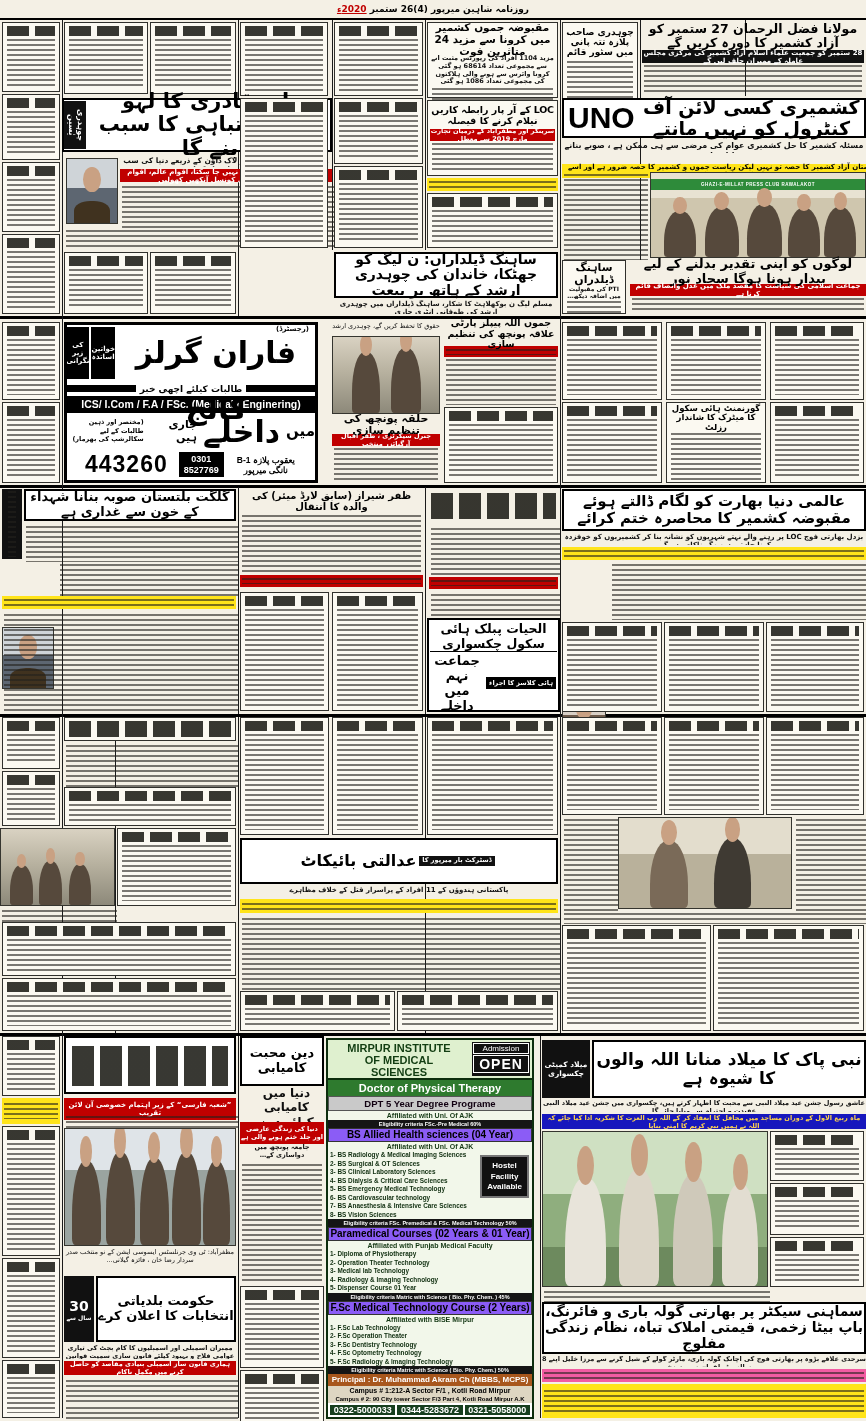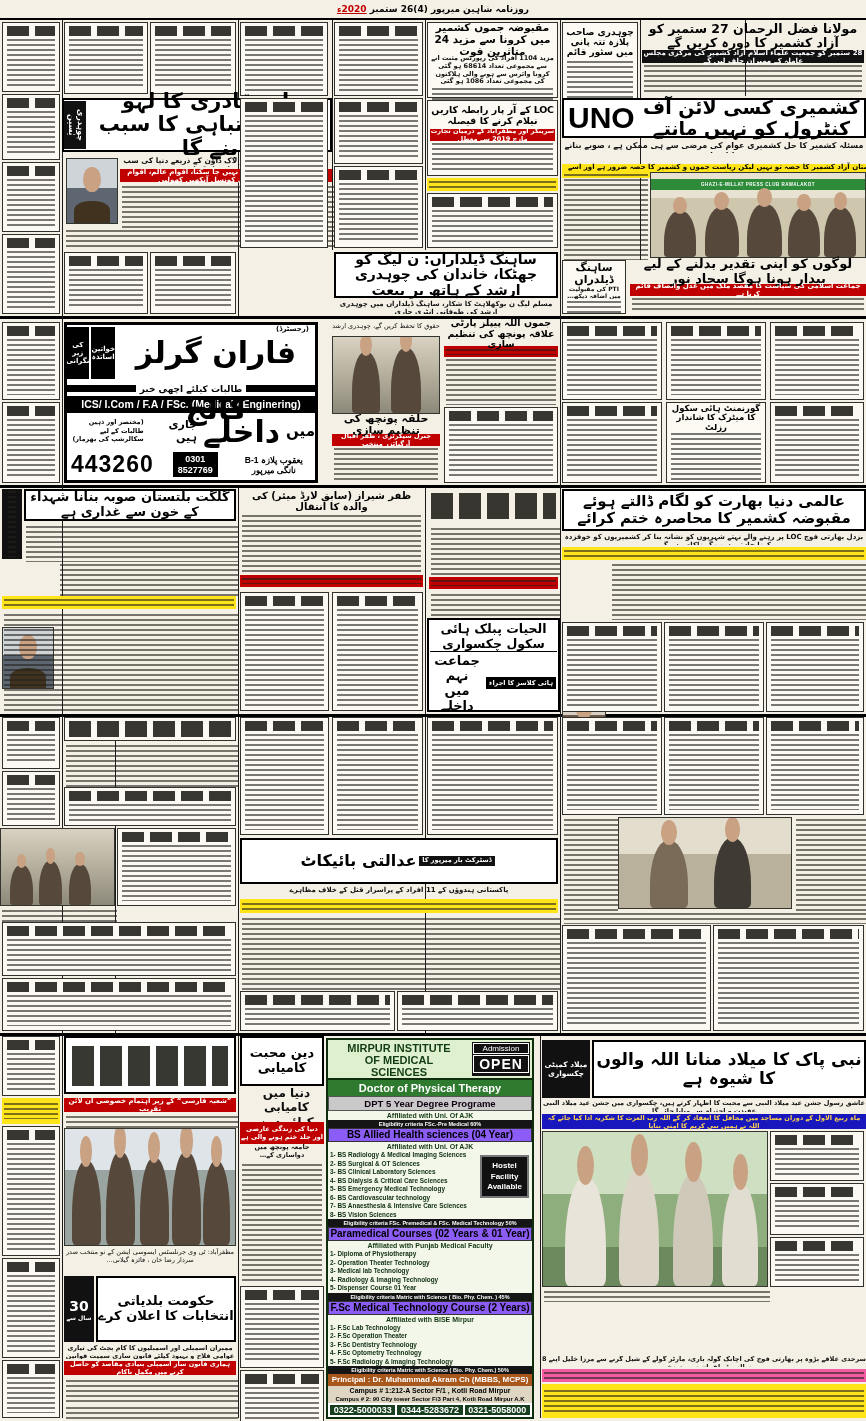--- a/index.html
+++ b/index.html
@@ -58,21 +58,21 @@
   .faran{border:3px solid #000;background:#fff;display:flex;flex-direction:column;overflow:hidden;}
   .faran .trow{display:flex;height:56px;}
   .faran .sidec{width:46px;display:flex;gap:2px;padding:2px;}
   .faran .chip{background:#000;color:#fff;font-size:7px;font-weight:bold;text-align:center;flex:1;display:flex;align-items:center;justify-content:center;}
   .faran .big{flex:1;font-size:30px;font-weight:bold;text-align:center;line-height:56px;letter-spacing:-1px;}
   .faran .reg{font-size:7px;font-weight:bold;}
   .faran .good{height:15px;display:flex;align-items:center;gap:4px;font-size:9px;font-weight:bold;}
   .faran .wing{flex:1;height:7px;background:#000;}
   .faran .ics{height:17px;background:#000;color:#fff;font-weight:bold;font-size:10.5px;text-align:center;line-height:17px;}
   .faran .adm{height:36px;display:flex;align-items:center;justify-content:center;gap:6px;font-weight:bold;}
-  .faran .bot{flex:1;display:flex;align-items:center;gap:19px;padding:0 4px;}
+  .faran .bot{flex:1;display:flex;align-items:center;gap:11px;padding:0 18px;}
   .faran .num{font-size:23px;font-weight:bold;letter-spacing:1px;}
   .faran .pchip{background:#000;color:#fff;font-size:9px;font-weight:bold;line-height:1.15;padding:2px 5px;text-align:center;}
   
   .hayat{border:2px solid #000;background:#fff;display:flex;flex-direction:column;overflow:hidden;padding:1px;}
   .hayat .t{font-size:12.5px;font-weight:bold;text-align:center;border-bottom:1px solid #000;}
   .hayat .row{display:flex;align-items:center;gap:3px;padding:1px;}
   .hayat .c{background:#000;color:#fff;font-size:6.5px;font-weight:bold;padding:2px 3px;text-align:center;}
   .hayat .n9{font-size:13px;font-weight:bold;flex:1;text-align:center;}
   .masthead{font-size:9px;font-weight:bold;text-align:center;line-height:18px;}
   .masthead b{color:#c00000;text-decoration:underline;}
@@ -502,21 +502,21 @@
       <i class="f"></i>
     </div>
   <div class="abs box" style="left:2px;top:1360px;width:58px;height:58px;display:flex;flex-direction:column;">
       <i class="fh"></i>
       <i class="f"></i>
     </div>
 
   <div class="abs dbord" style="left:64px;top:1036px;width:172px;height:58px;">
       <i class="fh" style="height:40px;margin:8px 6px;"></i>
     </div>
-  <div class="abs redbar r" style="left:64px;top:1098px;width:172px;height:14px;font-size:7px;">”شعبہ فارسی“ کے زیر اہتمام خصوصی آن لائن تقریب</div>
+  <div class="abs redbar r" style="left:64px;top:1098px;width:172px;height:22px;font-size:7px;">”شعبہ فارسی“ کے زیر اہتمام خصوصی آن لائن تقریب</div>
   <div class="abs f" style="left:64px;top:1114px;width:172px;height:12px;"></div>
   <div class="abs photo" style="left:64px;top:1128px;width:172px;height:118px;background:linear-gradient(180deg,#dfe4e8 0 35%,#9aa4a0 35% 100%);">
     <div class="fig" style="left:4%;width:17%;height:72%;"></div>
     <div class="fig" style="left:24%;width:17%;height:80%;"></div>
     <div class="fig" style="left:44%;width:17%;height:75%;"></div>
     <div class="fig" style="left:63%;width:17%;height:80%;"></div>
     <div class="fig" style="left:81%;width:16%;height:72%;"></div>
   </div>
   <div class="abs cap r" style="left:64px;top:1248px;width:172px;height:24px;">مظفرآباد: ٹی وی جرنلسٹس ایسوسی ایشن کے نو منتخب صدر سردار رضا خان ، فائزہ گیلانی…</div>
   <div class="abs blkbar" style="left:64px;top:1276px;width:30px;height:66px;flex-direction:column;">
@@ -630,20 +630,21 @@
   <div class="abs box" style="left:770px;top:1183px;width:94px;height:52px;display:flex;flex-direction:column;">
       <i class="fh"></i>
       <i class="f"></i>
     </div>
   <div class="abs box" style="left:770px;top:1237px;width:94px;height:50px;display:flex;flex-direction:column;">
       <i class="fh"></i>
       <i class="f"></i>
     </div>
   <div class="abs f" style="left:542px;top:1289px;width:226px;height:11px;"></div>
 
+  <div class="abs disp dbord r" style="left:542px;top:1302px;width:324px;height:52px;font-size:14px;">سماہنی سیکٹر پر بھارتی گولہ باری و فائرنگ، باپ بیٹا زخمی، قیمتی املاک تباہ، نظام زندگی مفلوج</div>
   <div class="abs sub r" style="left:542px;top:1356px;width:324px;height:11px;font-size:6.5px;">سرحدی علاقے بڑوہ پر بھارتی فوج کی اچانک گولہ باری، مارٹر گولے کے شیل گرنے سے مرزا خلیل اپنے 8 سالہ بیٹے لقمان سمیت زخمی</div>
   <div class="abs pnkbar r" style="left:542px;top:1369px;width:324px;height:13px;font-size:6.5px;">
       <i class="f" style="width:92%;height:7px;"></i>
     </div>
   <div class="abs ylwbar r" style="left:542px;top:1384px;width:324px;height:34px;">
       <i class="f" style="width:94%;height:22px;"></i>
     </div>
 
 </div>
 

